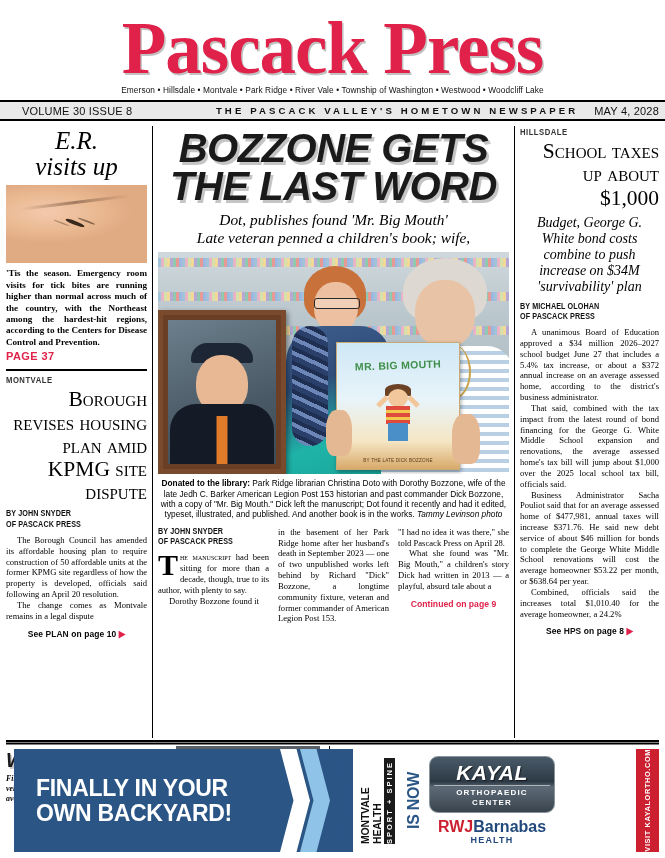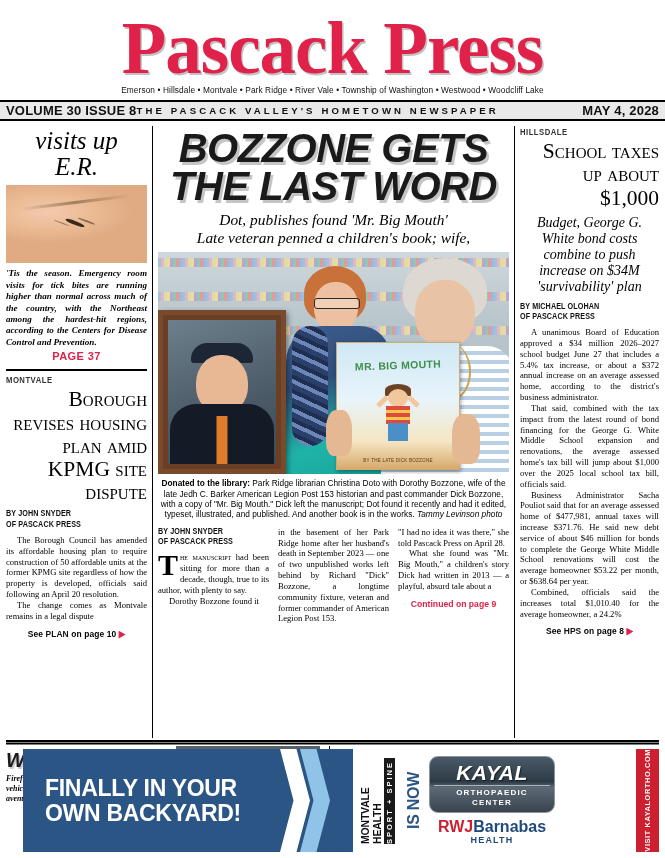--- a/index.html
+++ b/index.html
@@ -20,26 +20,26 @@
     font-size:8.3px;font-weight:400;letter-spacing:0.1px;color:#111;
     margin-top:3px;margin-bottom:5px;
   }
   .ruleband{
     border-top:2px solid #000;border-bottom:2px solid #000;
     background:#e9e9e9;
     display:flex;align-items:center;justify-content:space-between;
     padding:2px 6px;height:13px;
   }
   .vol,.dateline{
-    font-family:"Liberation Sans",sans-serif;font-size:13px;font-weight:700;
-    letter-spacing:0.2px;color:#111;white-space:nowrap;
+    font-family:"Liberation Sans",sans-serif;font-size:11px;font-weight:400;
+    letter-spacing:0.2px;color:#111;white-space:nowrap;margin-left:16px;
   }
   .tagline{
     font-family:"Liberation Sans",sans-serif;font-size:9.6px;font-weight:700;
-    letter-spacing:3.1px;color:#111;text-align:left;flex:1;
+    letter-spacing:3.1px;color:#111;text-align:right;flex:1;
   }
 
   
   .body-grid{display:flex;padding:0 6px;margin-top:5px;height:612px;}
   .col-left{width:141px;flex:0 0 141px;}
   .vdiv{width:0;border-left:1px solid #000;margin:0 5px;flex:0 0 auto;}
   .col-mid{width:351px;flex:0 0 351px;}
   .col-right{width:139px;flex:0 0 139px;}
 
   
@@ -56,26 +56,26 @@
     content:"";position:absolute;left:42%;top:46%;width:20px;height:4px;
     background:#3a2a1d;border-radius:50% 40% 60% 40%;transform:rotate(22deg);
     box-shadow:10px -6px 0 -1px rgba(60,40,25,.55), -12px 5px 0 -1.4px rgba(60,40,25,.4);
   }
   .tickphoto:before{
     content:"";position:absolute;left:10%;top:20%;width:78%;height:3px;
     background:linear-gradient(90deg,transparent,rgba(90,60,40,.5),transparent);
     transform:rotate(-7deg);border-radius:2px;
   }
   .blurb{
-    font-family:"Liberation Serif",serif;font-style:italic;font-weight:700;
+    font-family:"Liberation Serif",serif;font-weight:700;
     font-size:9.1px;line-height:1.26;text-align:justify;margin-top:5px;
   }
   .pagetag{
     font-family:"Liberation Sans",sans-serif;font-weight:700;font-style:normal;
-    font-size:11px;color:#e0224a;text-align:center;letter-spacing:0.4px;
+    font-size:11px;color:#e0224a;text-align:left;letter-spacing:0.4px;
     margin-top:2px;
   }
   .hr-thick{border:0;border-top:2px solid #000;margin:7px 0 3px;}
   .kicker{
     font-family:"Liberation Sans",sans-serif;font-weight:700;font-size:9.4px;
     letter-spacing:0.6px;color:#333;margin-bottom:3px;
     transform:scaleX(0.82);transform-origin:left center;
   }
   .left-head{
     font-family:"Liberation Serif",serif;font-weight:400;
@@ -218,21 +218,21 @@
   .teaser-right{width:min-content;flex:1;border-left:1px solid #000;padding-left:8px;}
   .backintime{
     font-family:"Liberation Serif",serif;font-weight:700;font-style:italic;
     font-size:17px;line-height:1;margin:2px 0 4px;letter-spacing:-0.2px;
   }
   .bit-o{display:inline-block;width:11px;height:11px;border:2px solid #000;border-radius:50%;
     position:relative;top:1px;margin:0 0px;}
   .hr-dbl{border:0;border-top:2px solid #000;margin:3px 0 0;box-shadow:0 2.5px 0 0 #000;}
 
   
-  .ad{position:absolute;left:23px;right:6px;bottom:6px;height:103px;display:flex;overflow:hidden;}
+  .ad{position:absolute;left:14px;right:6px;bottom:6px;height:103px;display:flex;overflow:hidden;}
   .ad-left{background:#2a5585;flex:1;position:relative;display:flex;align-items:center;}
   .ad-left-text{
     font-family:"Liberation Sans",sans-serif;font-weight:700;color:#fff;
     font-size:23px;line-height:1.08;letter-spacing:-0.3px;padding-left:22px;
   }
   .ad-chev{position:absolute;right:-1px;top:0;bottom:0;width:74px;
     background:#2a5585;}
   .ad-chev .c1,.ad-chev .c2,.ad-chev .c3{position:absolute;top:0;bottom:0;width:30px;}
   .ad-chev .c1{left:0;background:#fff;clip-path:polygon(0 0,55% 0,100% 50%,55% 100%,0 100%,45% 50%);}
   .ad-chev .c2{left:20px;background:#8fc4e8;clip-path:polygon(0 0,55% 0,100% 50%,55% 100%,0 100%,45% 50%);}
@@ -281,22 +281,22 @@
   <div class="ruleband">
     <div class="vol">VOLUME 30 ISSUE 8</div>
     <div class="tagline">THE PASCACK VALLEY'S HOMETOWN NEWSPAPER</div>
     <div class="dateline">MAY 4, 2028</div>
   </div>
 
   <div class="body-grid">
 
     <div class="col-left">
       <div class="er-head">
+        <div>E.R.</div>
         <div>visits up</div>
-        <div>E.R.</div>
       </div>
       <div class="photo tickphoto"></div>
       <div class="blurb">'Tis the season. Emergency room visits for tick bites are running higher than normal across much of the country, with the Northeast among the hardest-hit regions, according to the Centers for Disease Control and Prevention.</div>
       <div class="pagetag">PAGE 37</div>
 
       <hr class="hr-thick">
       <div class="kicker">MONTVALE</div>
       <div class="left-head sc">Borough revises housing plan amid KPMG site dispute</div>
       <div class="byline">
         <div>BY JOHN SNYDER</div>

